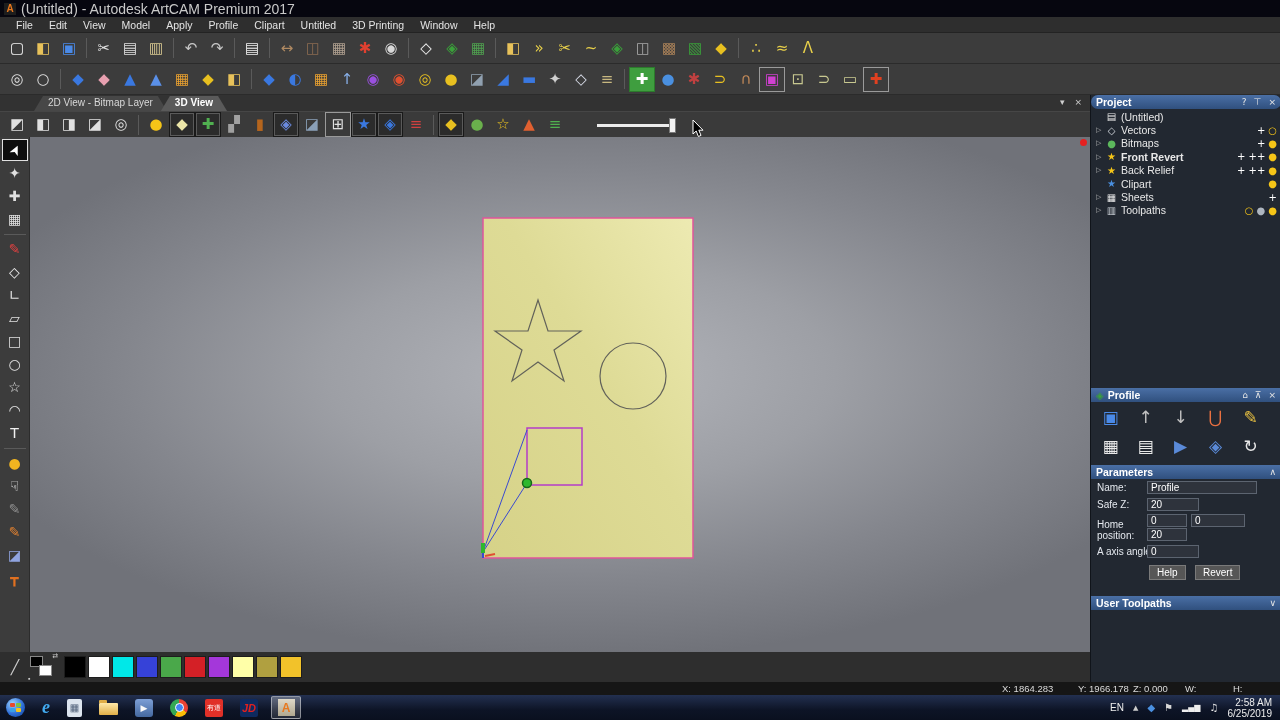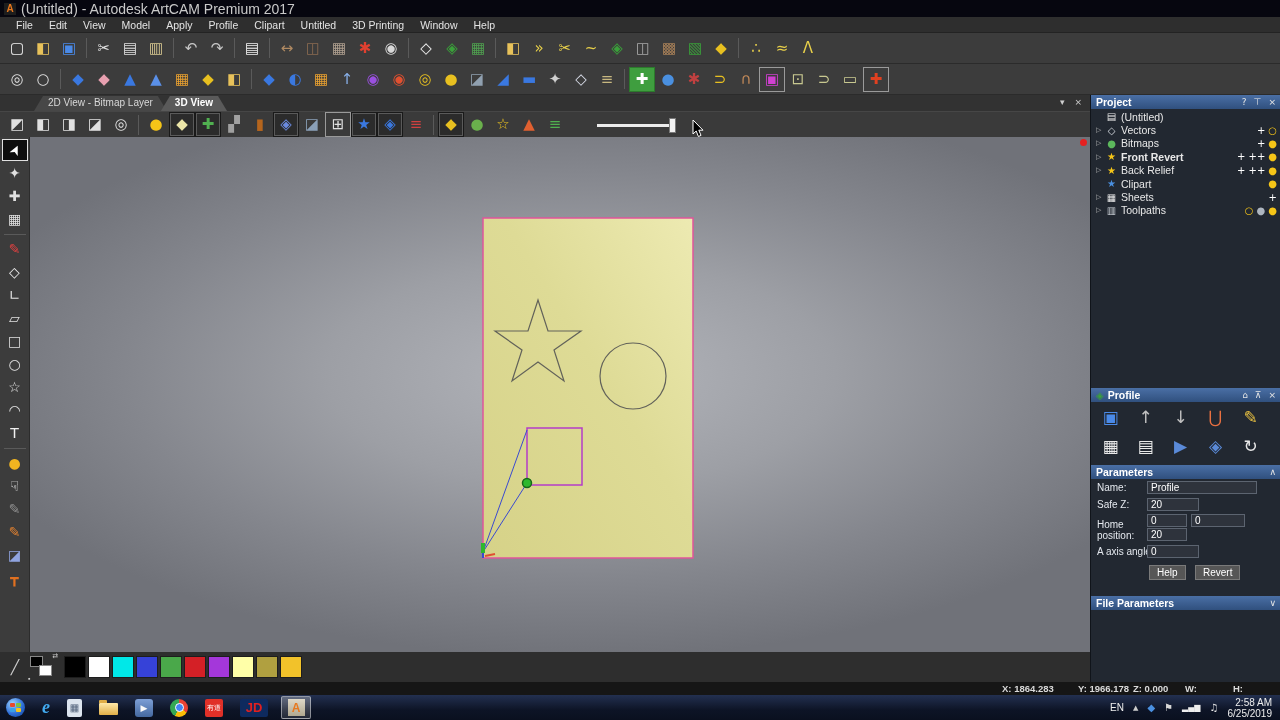--- a/index.html
+++ b/index.html
@@ -85,36 +85,36 @@
   .knife{width:30px;text-align:center;font-size:14px;color:#d0d0d0;}
   .fgbg{position:relative;width:26px;height:24px;margin-right:8px;}
   .fgbg .fg{position:absolute;left:0;top:1px;width:13px;height:11px;background:#000;border:1px solid #888;}
   .fgbg .bg{position:absolute;left:9px;top:10px;width:13px;height:11px;background:#fff;border:1px solid #888;}
   .fgbg .swp{position:absolute;right:-2px;top:-3px;font-size:7px;color:#ccc;}
   .fgbg .dft{position:absolute;left:-2px;bottom:-3px;font-size:7px;color:#ccc;}
   .sw{width:22px;height:22px;margin-right:2px;border:1px solid #1d1d1d;}
 
   
   .statusbar{position:absolute;left:0;top:682px;width:1280px;height:13px;background:#161616;font-size:9.5px;color:#dadada;}
-  .statusbar span{position:absolute;top:1px;font-weight:bold;}
+  .statusbar span{position:absolute;top:1px;}
 
   
   .taskbar{position:absolute;left:0;top:695px;width:1280px;height:25px;background:linear-gradient(#233050,#0d1426 60%,#0a101f);display:flex;align-items:center;padding-left:6px;gap:17px;}
   .orb{width:19px;height:19px;border-radius:50%;background:radial-gradient(circle at 35% 30%,#9fd4ff,#2e6fd8 55%,#123f8f);display:grid;place-items:center;}
   .orb .flag{display:grid;grid-template-columns:5px 5px;grid-template-rows:4px 4px;gap:1px;}
   .orb .flag b{border-radius:1px;}
   .ie{font-family:"Liberation Serif",serif;font-style:italic;font-weight:bold;font-size:18px;color:#41aaf0;}
   .calcic{width:15px;height:18px;background:#dce4ee;border-radius:2px;display:grid;place-items:center;color:#51617a;font-size:10px;}
   .folderic{position:relative;width:19px;height:12px;background:linear-gradient(#ffe9a8,#e0ae48);border-radius:1px;margin-top:3px;}
   .folderic:before{content:"";position:absolute;left:0;top:-3px;width:8px;height:3px;background:#e0ae48;border-radius:1px 1px 0 0;}
   .wmp{width:18px;height:18px;background:linear-gradient(#7d9fd6,#44689f);border-radius:3px;display:grid;place-items:center;color:#f8f8f8;font-size:9px;}
   .chrome{position:relative;width:18px;height:18px;border-radius:50%;background:conic-gradient(#ea4335 0 33%,#fbbc05 33% 57%,#34a853 57% 100%);}
   .chrome:after{content:"";position:absolute;inset:4.5px;background:#4285f4;border:1.5px solid #fff;border-radius:50%;}
   .youdao{width:18px;height:18px;background:#e03028;border-radius:2px;color:#fff;font-size:7px;line-height:9px;text-align:center;display:grid;place-items:center;}
-  .jdic{width:28px;height:18px;background:#0e2a5e;border-radius:2px;color:#e02020;font-weight:bold;font-size:13px;display:grid;place-items:center;}
+  .jdic{width:18px;height:18px;background:#0e2a5e;border-radius:2px;color:#e02020;font-style:italic;font-weight:bold;font-size:11px;display:grid;place-items:center;}
   .artbtn{width:30px;height:23px;background:linear-gradient(rgba(255,255,255,.30),rgba(255,255,255,.10));border:1px solid rgba(255,255,255,.45);border-radius:2px;display:grid;place-items:center;margin-left:-4px;}
   .artic{width:17px;height:17px;background:linear-gradient(#ded8c8,#b0a890);display:grid;place-items:center;color:#e8781e;font-weight:bold;font-size:12px;}
   .tray{margin-left:auto;display:flex;align-items:center;gap:9px;padding-right:8px;font-size:10px;color:#eee;}
   .tray .tico{font-size:10px;}
   .clock{text-align:right;font-size:10px;line-height:11px;}
 </style>
 </head>
 <body>
 
 <div class="titlebar">
@@ -545,21 +545,21 @@
   </svg>
 </div>
 <div class="reddot"></div>
 
 <svg class="cursor" width="14" height="20">
   <polygon points="1,0 1,14 4.2,11 6.4,16.5 9,15.4 6.8,10.2 11,10.2" fill="#000" stroke="#fff" stroke-width="1"></polygon>
 </svg>
 
 <div class="rightpanel">
 
-  <div class="phead" style="top:0;">
+  <div class="phead" style="top:0;border-radius:7px;">
     <span>Project</span>
     <span class="sp"></span>
     <span style="display:flex;gap:7px;">
 
     <i class="hbtn">?</i>
         <i class="hbtn">⊤</i>
         <i class="hbtn">×</i>
       </span>
   </div>
 
@@ -723,21 +723,21 @@
     <input class="pin" style="position: absolute; left: 56px; top: 49px; width: 40px;" value="20">
     <div class="prow" style="top:67px;">
         <span>A axis angle:</span>
       </div>
     <input class="pin" style="position: absolute; left: 56px; top: 66px; width: 52px;" value="0">
     <button class="pbtn" style="position:absolute;left:58px;top:86px;">Help</button>
     <button class="pbtn" style="position:absolute;left:104px;top:86px;">Revert</button>
   </div>
 
   <div class="phead" style="top:501px;">
-    <span>File Parameters</span>
+    <span>User Toolpaths</span>
     <span class="sp"></span>
     <i class="hbtn">∨</i>
   </div>
 </div>
 
 <div class="colorbar">
   <span class="knife">╱</span>
   <span class="fgbg">
     <span class="fg"></span>
     <span class="bg"></span>

